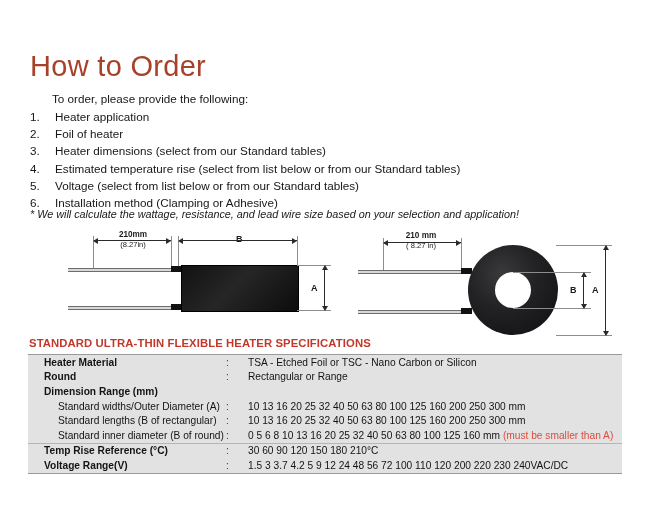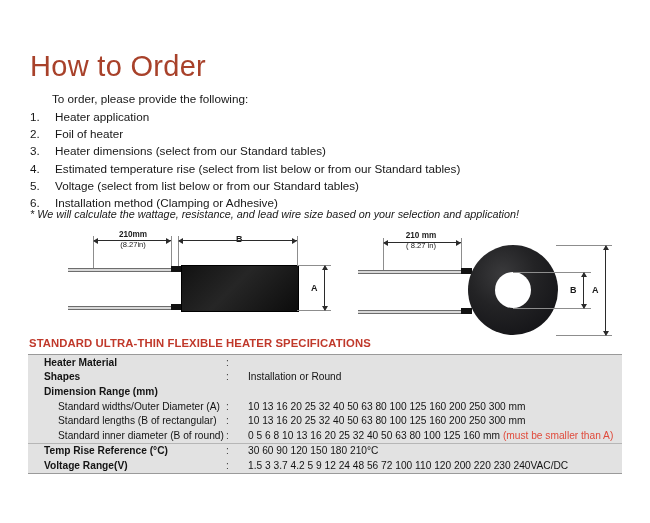--- a/index.html
+++ b/index.html
@@ -309,26 +309,27 @@
     </div>
   </div>
 
   <div class="spec-title">STANDARD ULTRA-THIN FLEXIBLE HEATER SPECIFICATIONS</div>
 
   <div class="spec-table">
 
     <div class="spec-row bold">
       <span class="c-label">Heater Material</span>
       <span class="c-colon">:</span>
-    </div>
-
-    <div class="spec-row bold">
-      <span class="c-label">Shapes</span>
-      <span class="c-colon">:</span>
-      <span class="c-value">Installation or Round</span>
+      <span class="c-value">TSA  - Etched Foil  or  TSC - Nano Carbon  or  Silicon</span>
+    </div>
+
+    <div class="spec-row bold">
+      <span class="c-label">Round</span>
+      <span class="c-colon">:</span>
+      <span class="c-value">Rectangular or Range</span>
     </div>
 
     <div class="spec-row bold">
       <span class="c-label">Dimension Range (mm)</span>
       <span class="c-colon"></span>
       <span class="c-value"></span>
     </div>
 
     <div class="spec-row">
       <span class="c-label indent">Standard widths/Outer Diameter (A)</span>

